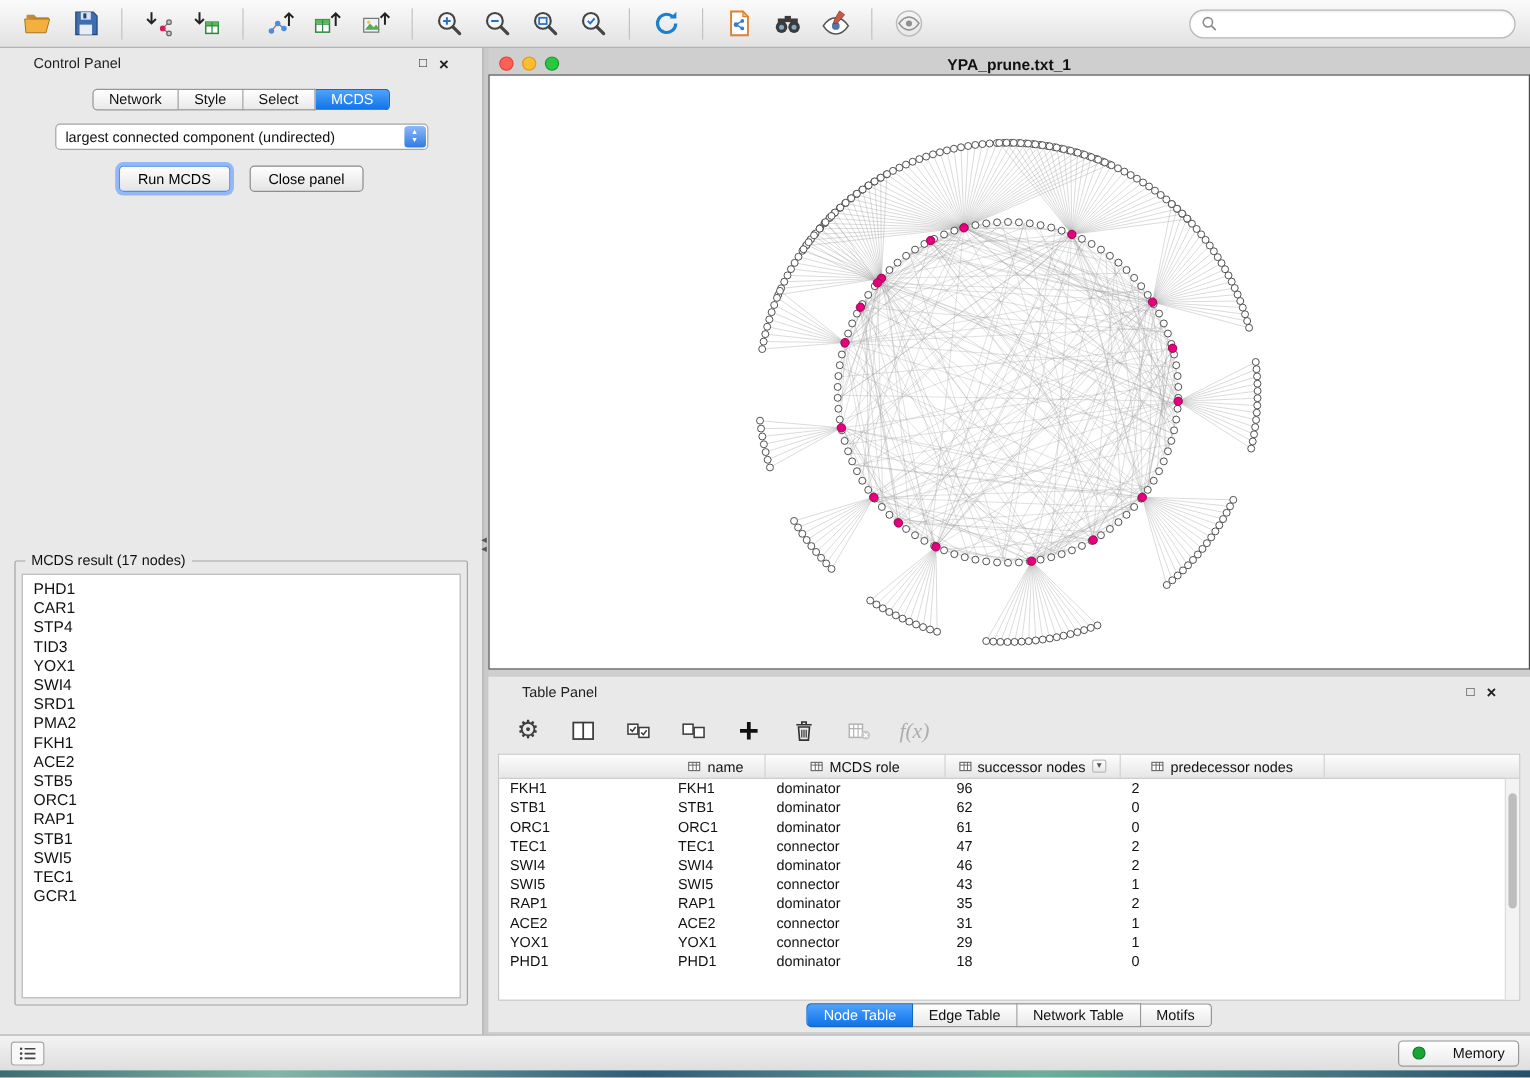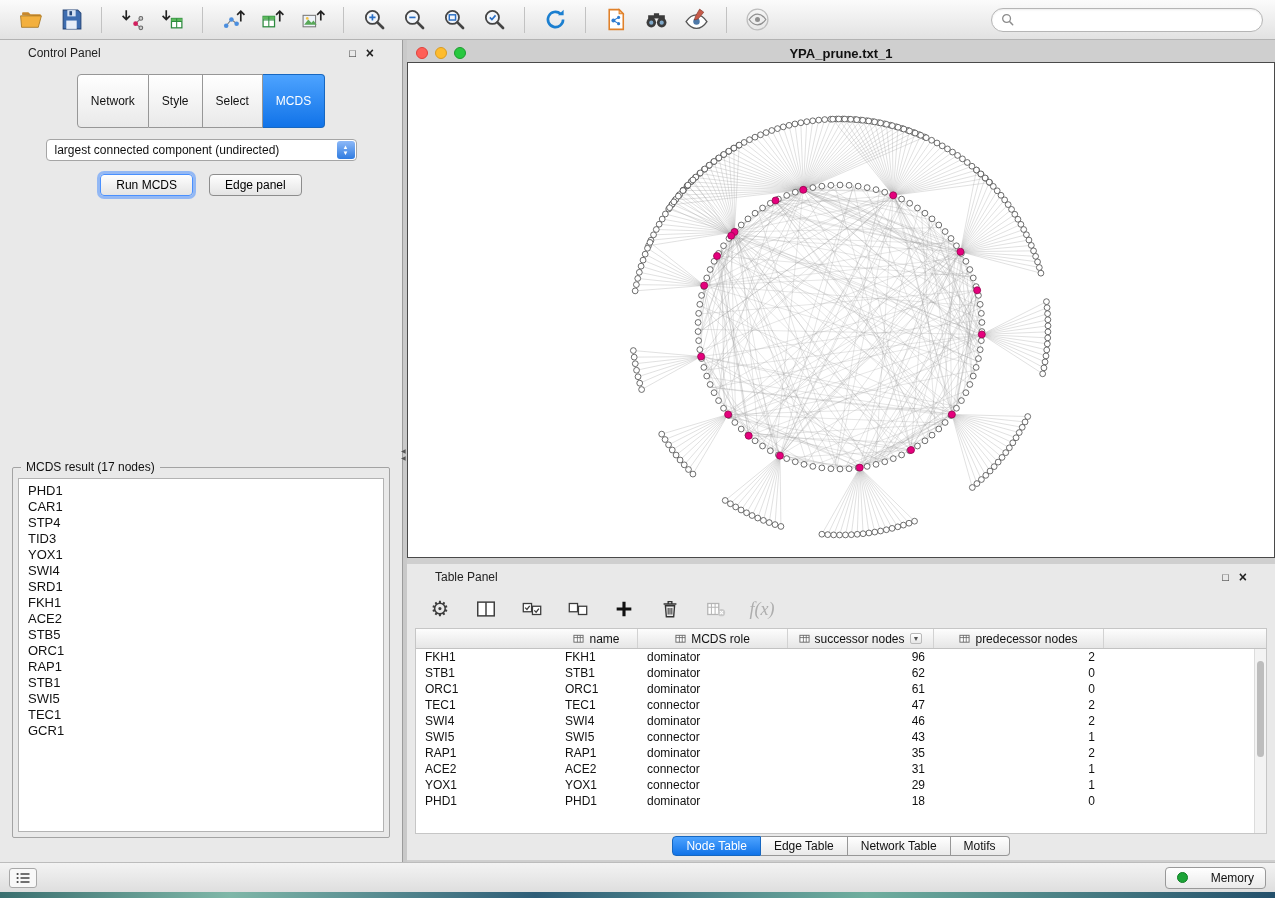--- a/index.html
+++ b/index.html
@@ -17,21 +17,21 @@
     display:flex;align-items:center;padding:0 9px;gap:6px;box-shadow:inset 0 1px 2px rgba(0,0,0,.08)}
   .search input{border:none;outline:none;flex:1;font-size:12px;background:transparent;font-family:"Liberation Sans",sans-serif}
 
   
   .cpanel{position:absolute;left:0;top:40px;width:403px;height:822px;background:#e9e9e9;border-right:1px solid #9c9c9c}
   .phead{height:26px;display:flex;align-items:center;padding:0 28px;font-size:12px;color:#222}
   .phead .sp{flex:1}
   .winbtn{margin-left:10px;color:#222;font-size:11px;line-height:11px;cursor:default}
   .winbtn.x{font-weight:bold;font-size:14px}
   .ctabs{display:flex;justify-content:center;margin-top:8px}
-  .ctab{font-size:12px;padding:19px 13px;background:linear-gradient(#ffffff,#e9e9e9);border:1px solid #979797;border-left:none;color:#111;cursor:default}
+  .ctab{font-size:12px;padding:1px 13px;background:linear-gradient(#ffffff,#e9e9e9);border:1px solid #979797;border-left:none;color:#111;cursor:default}
   .ctab:first-child{border-left:1px solid #979797;border-radius:4px 0 0 4px}
   .ctab:last-child{border-radius:0 4px 4px 0}
   .ctab.active{background:linear-gradient(var(--accent1,#4da3ff),var(--accent2,#1173e8));color:#fff;border-color:#1767c0}
   .optlabel{text-align:center;font-size:13px;margin-top:24px}
   .selectbox{width:311px;height:22px;margin:11px auto 0;background:#fff;border:1px solid #a5a5a5;border-radius:4px;
     display:flex;align-items:center;font-size:12px;padding-left:8px;position:relative;cursor:default}
   .stepper{position:absolute;right:1px;top:1px;bottom:1px;width:18px;border-radius:3px;
     background:linear-gradient(#8db9f8,#2f7be0);display:flex;flex-direction:column;align-items:center;justify-content:center;color:#fff;font-size:6px;line-height:6px}
   .btnrow{display:flex;justify-content:center;gap:16px;margin-top:13px}
   .btn{height:22px;padding:0 15px;font-size:12px;background:linear-gradient(#fefefe,#e4e4e4);border:1px solid #8d8d8d;border-radius:4px;cursor:default}
@@ -66,21 +66,21 @@
   .fx{font-family:"Liberation Serif",serif;font-style:italic;font-size:18px;color:#adadad}
   .tablewrap{position:absolute;left:8px;right:8px;top:64px;height:206px;background:#fff;border:1px solid #c6c6c6;overflow:hidden}
   .thead{display:flex;height:20px;background:linear-gradient(#fdfdfd,#e6e6e6);border-bottom:1px solid #c2c2c2}
   .th{display:flex;align-items:center;justify-content:center;gap:5px;font-size:12px;border-right:1px solid #d2d2d2;color:#111;overflow:hidden;cursor:default}
   .th.filler{flex:1;border-right:none}
   .colicon{width:11px;height:11px;flex:none}
   .sortbox{font-size:7px;color:#555;border:1px solid #b9b9b9;background:linear-gradient(#fff,#e6e6e6);padding:1px 2px;border-radius:2px}
   .tbody{position:absolute;left:0;right:12px;top:20px;bottom:0;overflow:hidden}
   .trow{display:flex;height:16px;align-items:center;cursor:default}
   .td{font-size:12px;padding:0 9px;white-space:nowrap;overflow:hidden}
-  .td.num{text-align:right}
+  .td.num{}
   .vscroll{position:absolute;right:0;top:20px;bottom:0;width:12px;background:#f3f3f3;border-left:1px solid #dcdcdc}
   .vthumb{position:absolute;left:2px;right:2px;top:12px;height:96px;background:#bdbdbd;border-radius:4px}
   .ftabs{position:absolute;left:0;right:0;top:272px;display:flex;justify-content:center}
   .ftab{font-size:12px;padding:2px 13px;background:linear-gradient(#ffffff,#e9e9e9);border:1px solid #979797;border-left:none;cursor:default}
   .ftab:first-child{border-left:1px solid #979797;border-radius:4px 0 0 4px}
   .ftab:last-child{border-radius:0 4px 4px 0}
   .ftab.active{background:linear-gradient(var(--accent1,#4da3ff),var(--accent2,#1173e8));color:#fff;border-color:#1767c0}
 
   
   .statusbar{position:absolute;left:0;top:862px;width:1275px;height:30px;background:linear-gradient(#f3f3f3,#dedede);
@@ -252,32 +252,33 @@
       </div>
     <div class="selectbox">
       <span>largest connected component (undirected)</span>
       <span class="stepper">
         <span>▲</span>
           <span>▼</span>
       </span>
     </div>
     <div class="btnrow">
       <button class="btn focus">Run MCDS</button>
-      <button class="btn">Edge panel</button>
+      <button class="btn">Close panel</button>
     </div>
     <div class="mcds-field">
       <div class="mcds-legend">MCDS result (17 nodes)</div>
       <div class="mcds-list" id="mcds-list">
           <div class="mcds-item">PHD1</div>
           <div class="mcds-item">CAR1</div>
           <div class="mcds-item">STP4</div>
           <div class="mcds-item">TID3</div>
           <div class="mcds-item">YOX1</div>
           <div class="mcds-item">SWI4</div>
           <div class="mcds-item">SRD1</div>
+          <div class="mcds-item">PMA2</div>
           <div class="mcds-item">FKH1</div>
           <div class="mcds-item">ACE2</div>
           <div class="mcds-item">STB5</div>
           <div class="mcds-item">ORC1</div>
           <div class="mcds-item">RAP1</div>
           <div class="mcds-item">STB1</div>
           <div class="mcds-item">SWI5</div>
           <div class="mcds-item">TEC1</div>
           <div class="mcds-item">GCR1</div>
         </div>

